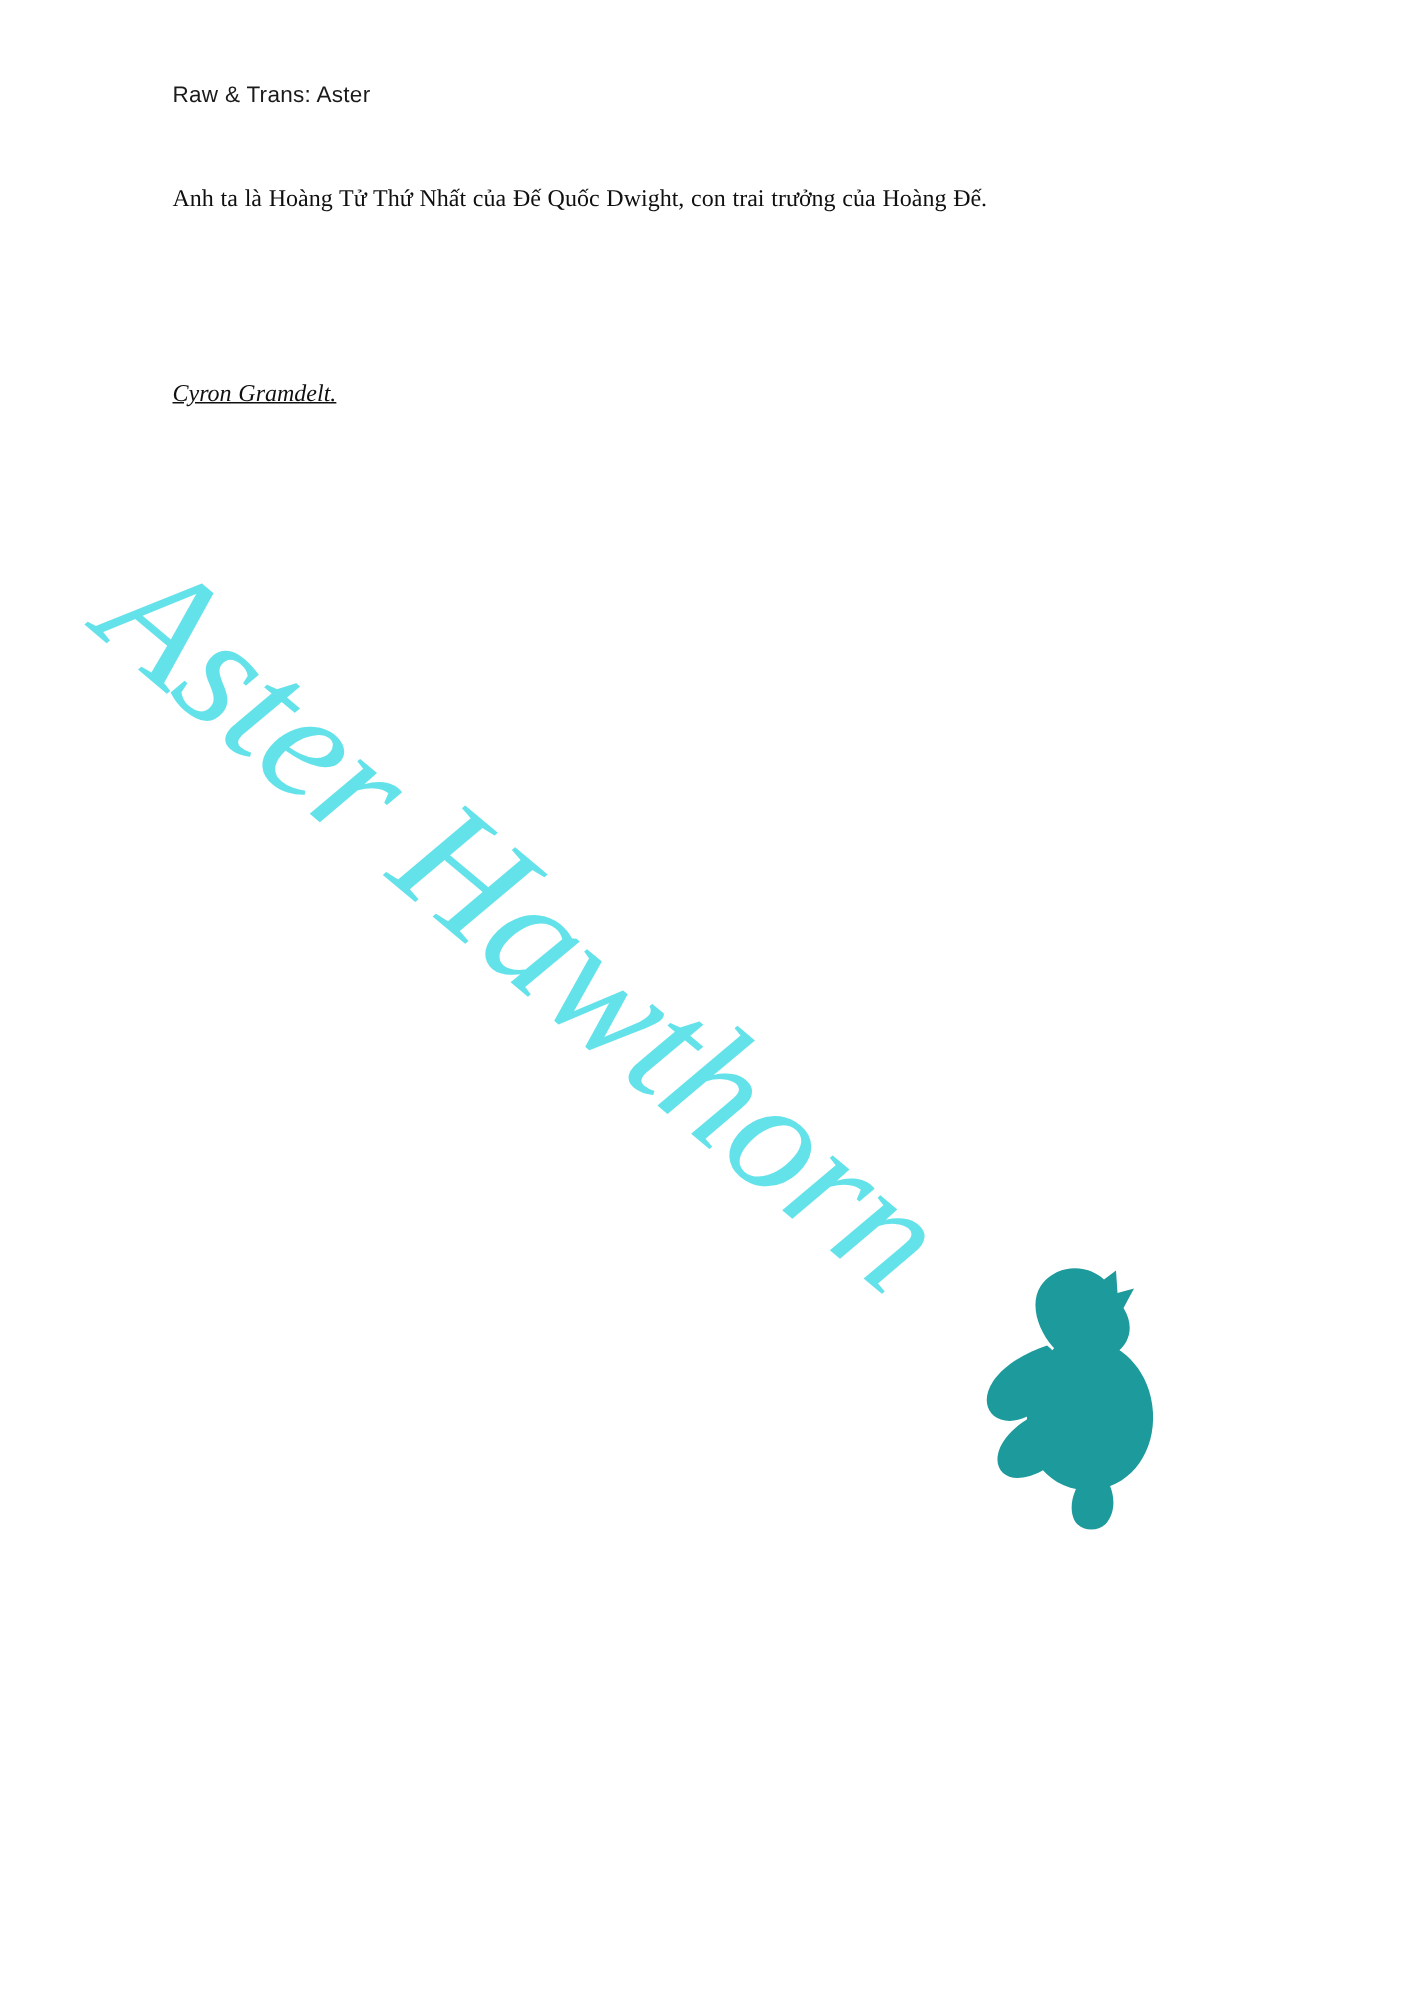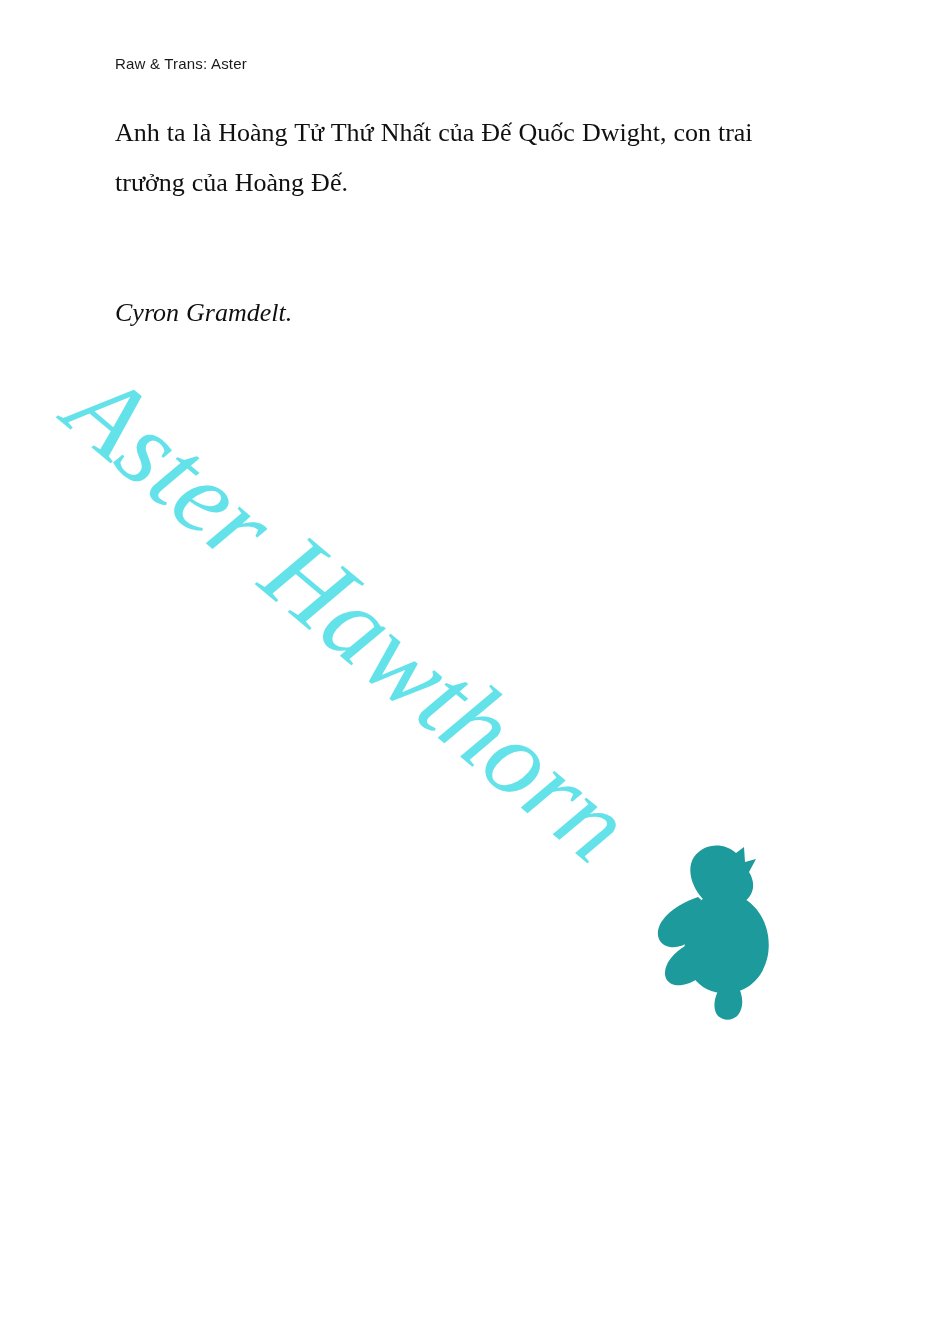--- a/index.html
+++ b/index.html
@@ -58,28 +58,28 @@
   .cat-logo svg { display: block; width: 100%; height: 100%; }
 
   
   .content {
     position: absolute;
     left: 115px;
     top: 108px;
     width: 710px;
   }
   .para {
-    font-size: 26px;
+    font-size: 16px;
     line-height: 50px;
     color: #101010;
     margin: 0 0 40px 0;
     text-align: left;
     word-spacing: 0.5px;
   }
-  .para.italic { font-style: italic; }
+  .para.italic { font-style: italic; text-decoration: underline; }
   .spacer-40 { height: 40px; }
   .spacer-50 { height: 50px; }
 </style>
 </head>
 <body>
 
 <div id="page">
 
   <div class="header">Raw &amp; Trans: Aster</div>
 

